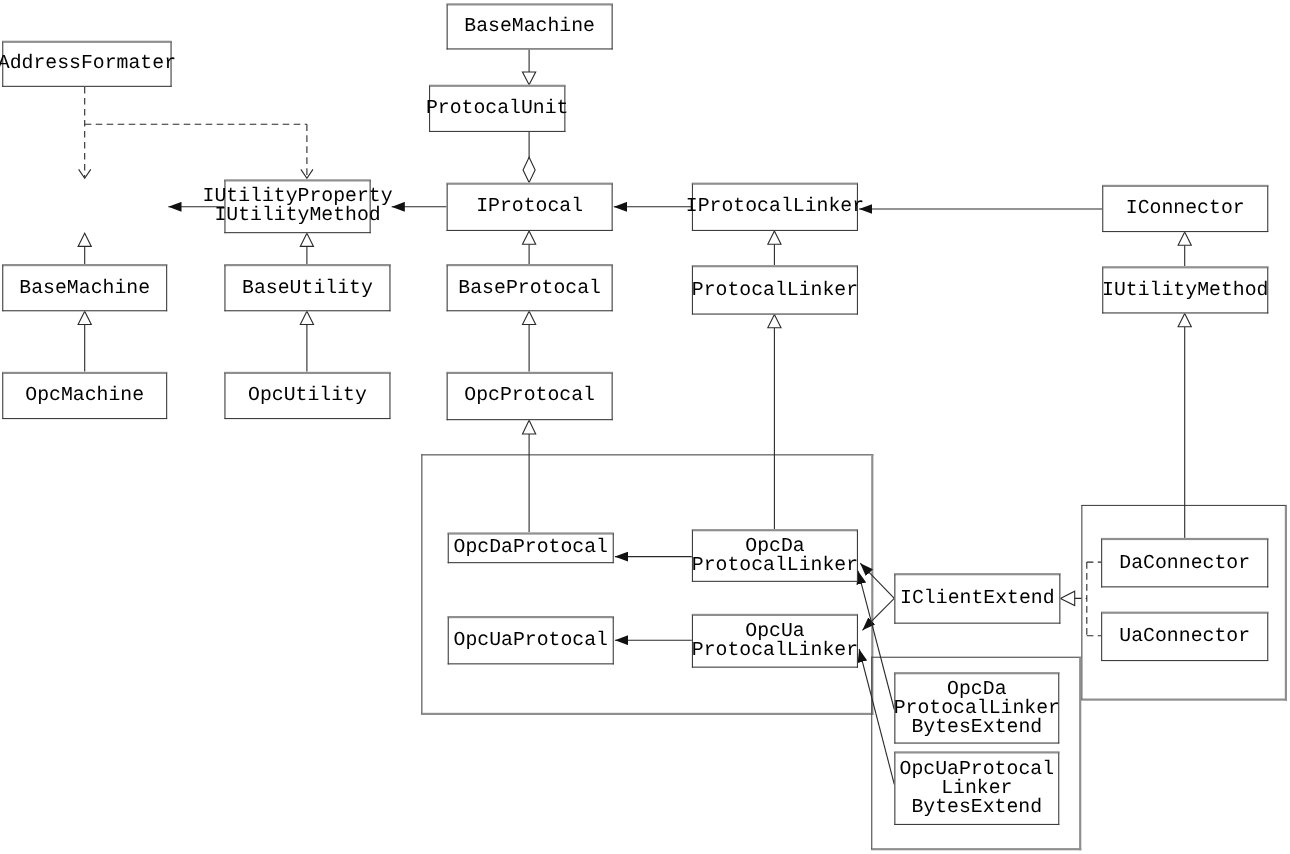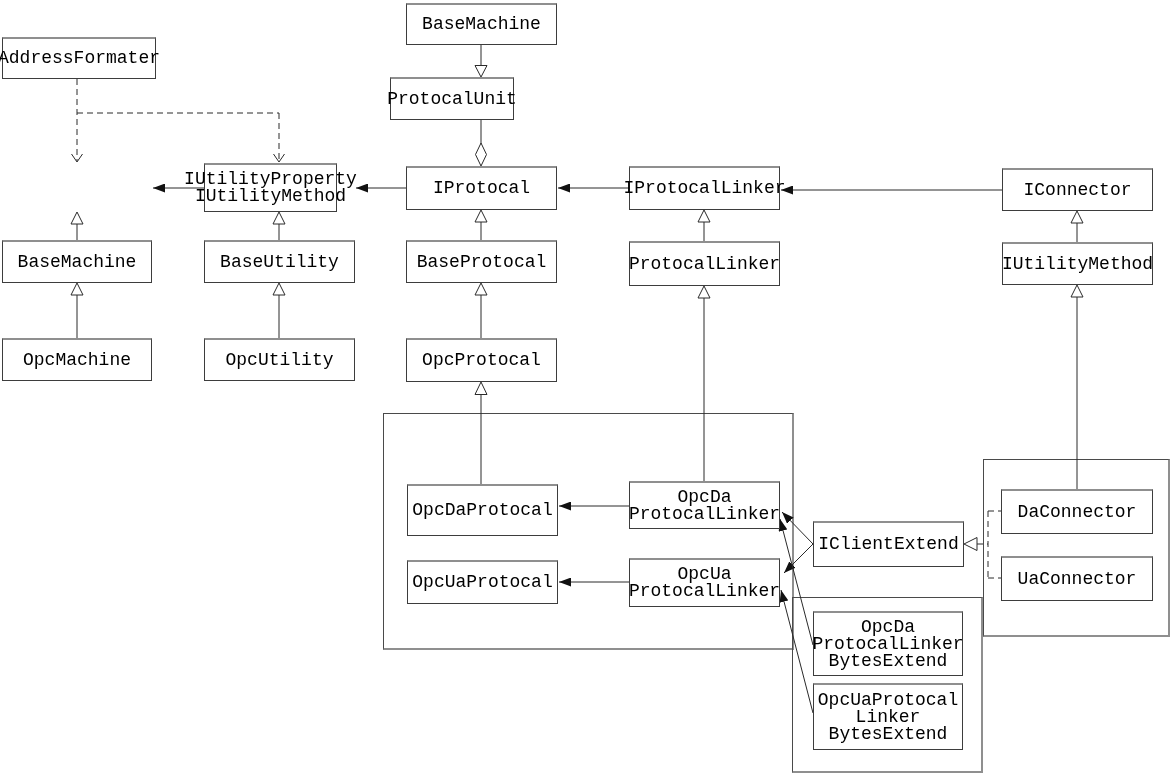--- a/index.html
+++ b/index.html
@@ -130,21 +130,21 @@
   <div class="node" style="left:406px;top:338px;width:151px;height:44px">OpcProtocal</div>
 
   <div class="node" style="left:629px;top:166px;width:151px;height:44px">IProtocalLinker</div>
 
   <div class="node" style="left:629px;top:241px;width:151px;height:45px">ProtocalLinker</div>
 
   <div class="node" style="left:1002px;top:168px;width:151px;height:43px">IConnector</div>
 
   <div class="node" style="left:1002px;top:242px;width:151px;height:43px">IUtilityMethod</div>
 
-  <div class="node" style="left:407px;top:484px;width:151px;height:52px">OpcDaProtocal</div>
+  <div class="node" style="left:407px;top:484px;width:151px;height:28px">OpcDaProtocal</div>
 
   <div class="node" style="left:407px;top:560px;width:151px;height:44px">OpcUaProtocal</div>
 
   <div class="node" style="left:629px;top:481px;width:151px;height:48px">OpcDa
 ProtocalLinker</div>
 
   <div class="node" style="left:629px;top:558px;width:151px;height:49px">OpcUa
 ProtocalLinker</div>
 
   <div class="node" style="left:813px;top:521px;width:151px;height:46px">IClientExtend</div>

